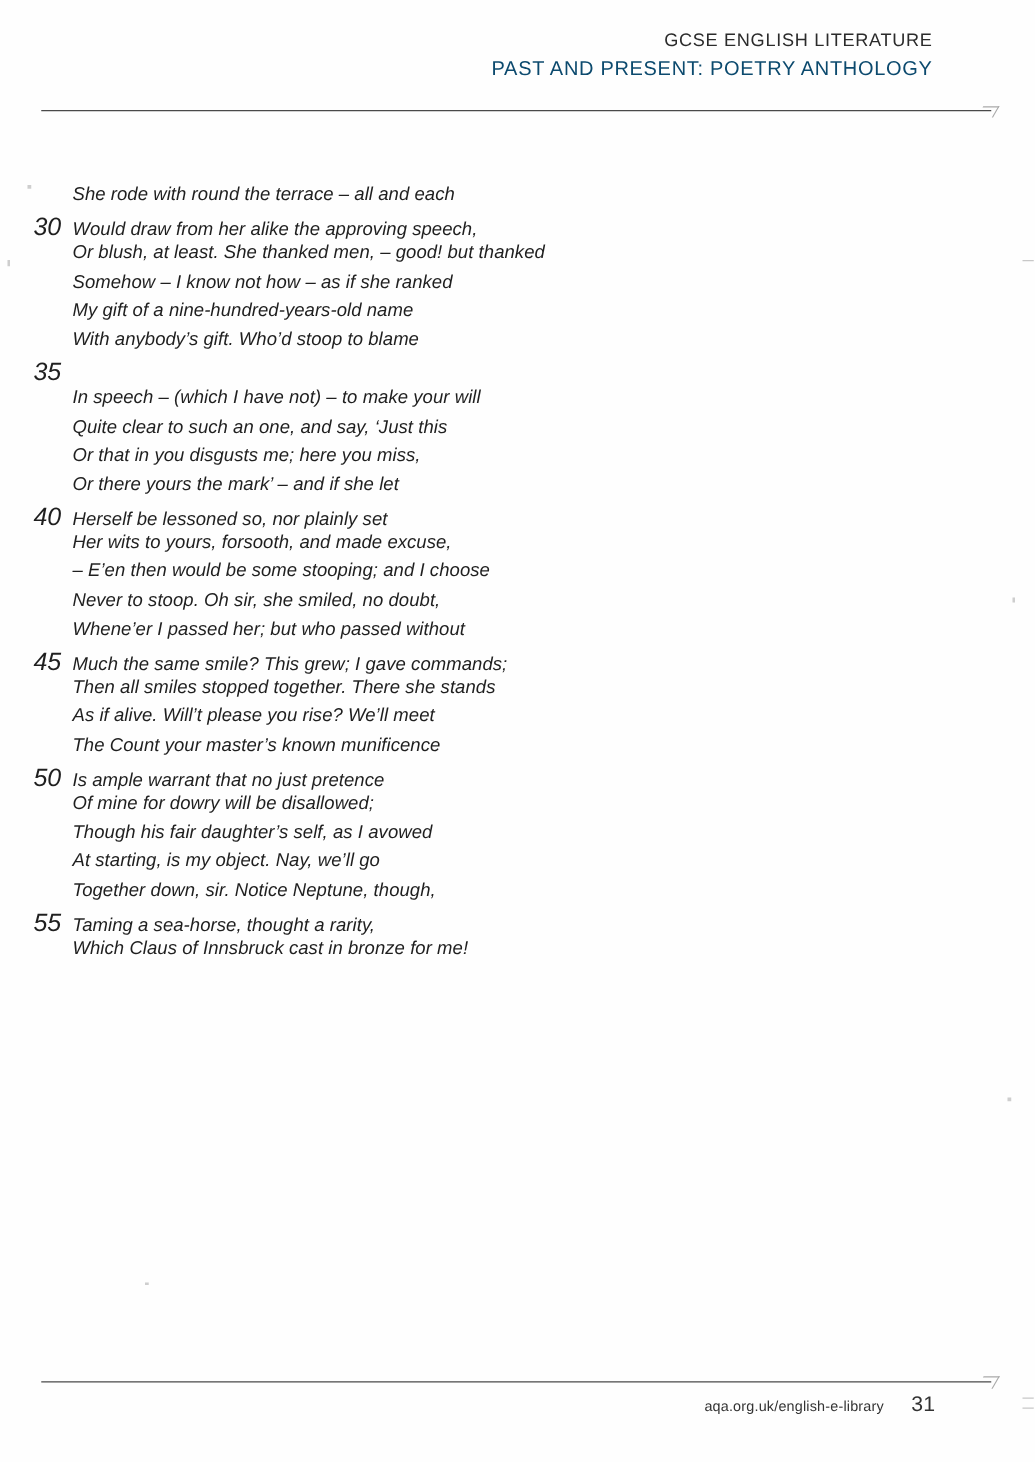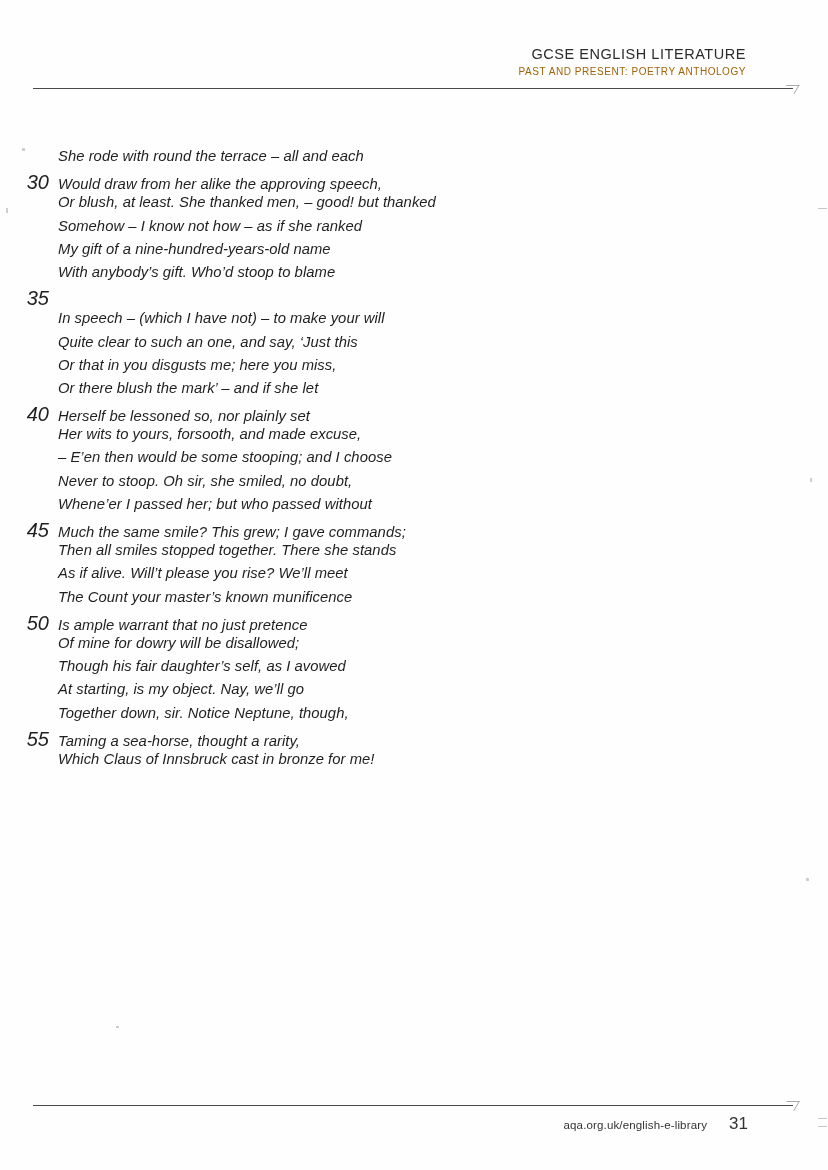--- a/index.html
+++ b/index.html
@@ -18,34 +18,34 @@
 
   .page {
     position: absolute;
     inset: 0;
     background: #fefefe;
   }
 
   
   .header {
     position: absolute;
-    top: 44px;
+    top: 23px;
     right: 82px;
     text-align: right;
     line-height: 1.45;
   }
   .header-line1 {
     font-size: 14.5px;
     letter-spacing: 0.55px;
     color: #2b2b2b;
   }
   .header-line2 {
-    font-size: 10px;
+    font-size: 16px;
     letter-spacing: 0.55px;
-    color: #a16207;
+    color: #0c4a6e;
   }
 
   .rule-top {
     position: absolute;
     left: 33px;
     right: 35px;
     top: 88px;
     height: 1px;
     background: #4a4a4a;
   }
@@ -189,21 +189,21 @@
       <div class="poem-line">
         <span class="line-number"></span>
         <span class="line-text">Quite clear to such an one, and say, ‘Just this</span>
       </div>
       <div class="poem-line">
         <span class="line-number"></span>
         <span class="line-text">Or that in you disgusts me; here you miss,</span>
       </div>
       <div class="poem-line">
         <span class="line-number"></span>
-        <span class="line-text">Or there blush the mark’ – and if she let</span>
+        <span class="line-text">Or there yours the mark’ – and if she let</span>
       </div>
       <div class="poem-line">
         <span class="line-number">40</span>
         <span class="line-text">Herself be lessoned so, nor plainly set</span>
       </div>
       <div class="poem-line">
         <span class="line-number"></span>
         <span class="line-text">Her wits to yours, forsooth, and made excuse,</span>
       </div>
       <div class="poem-line">

